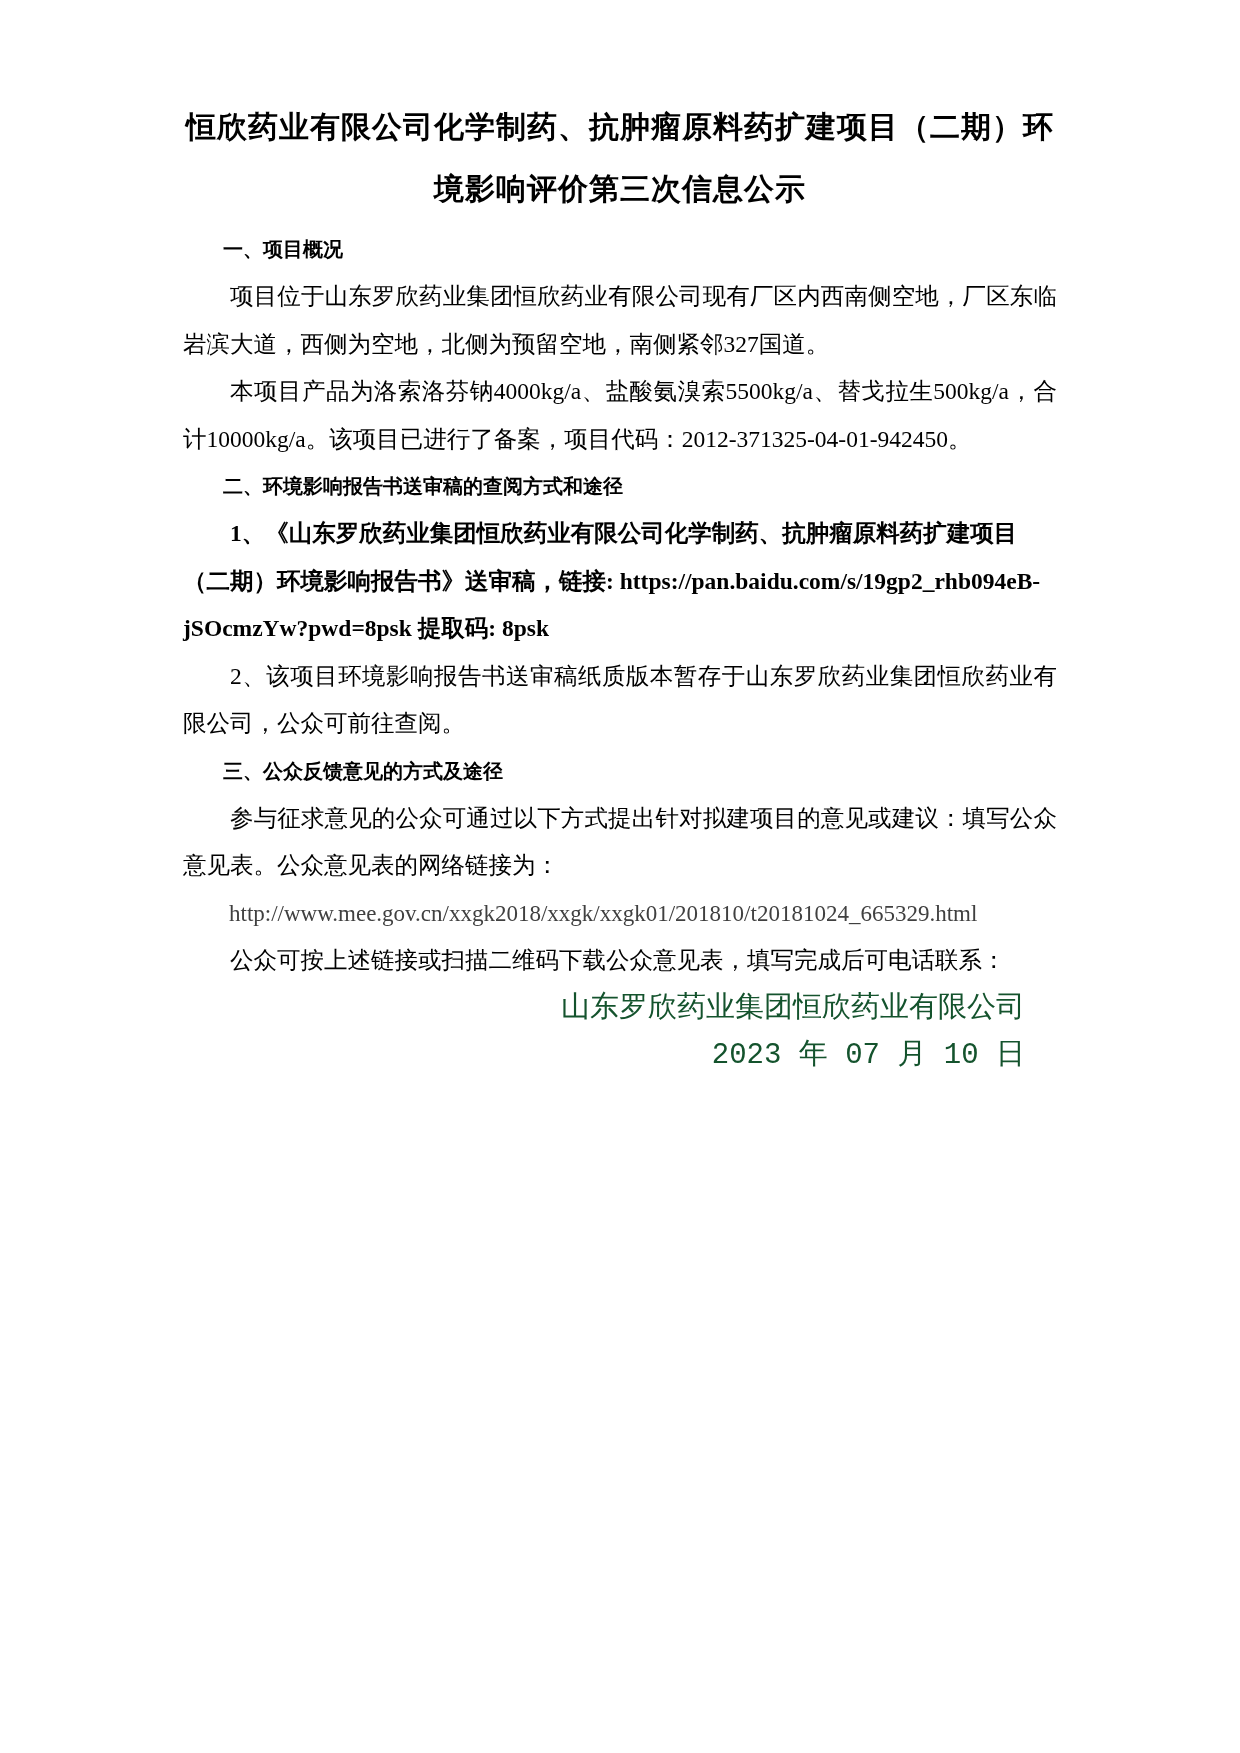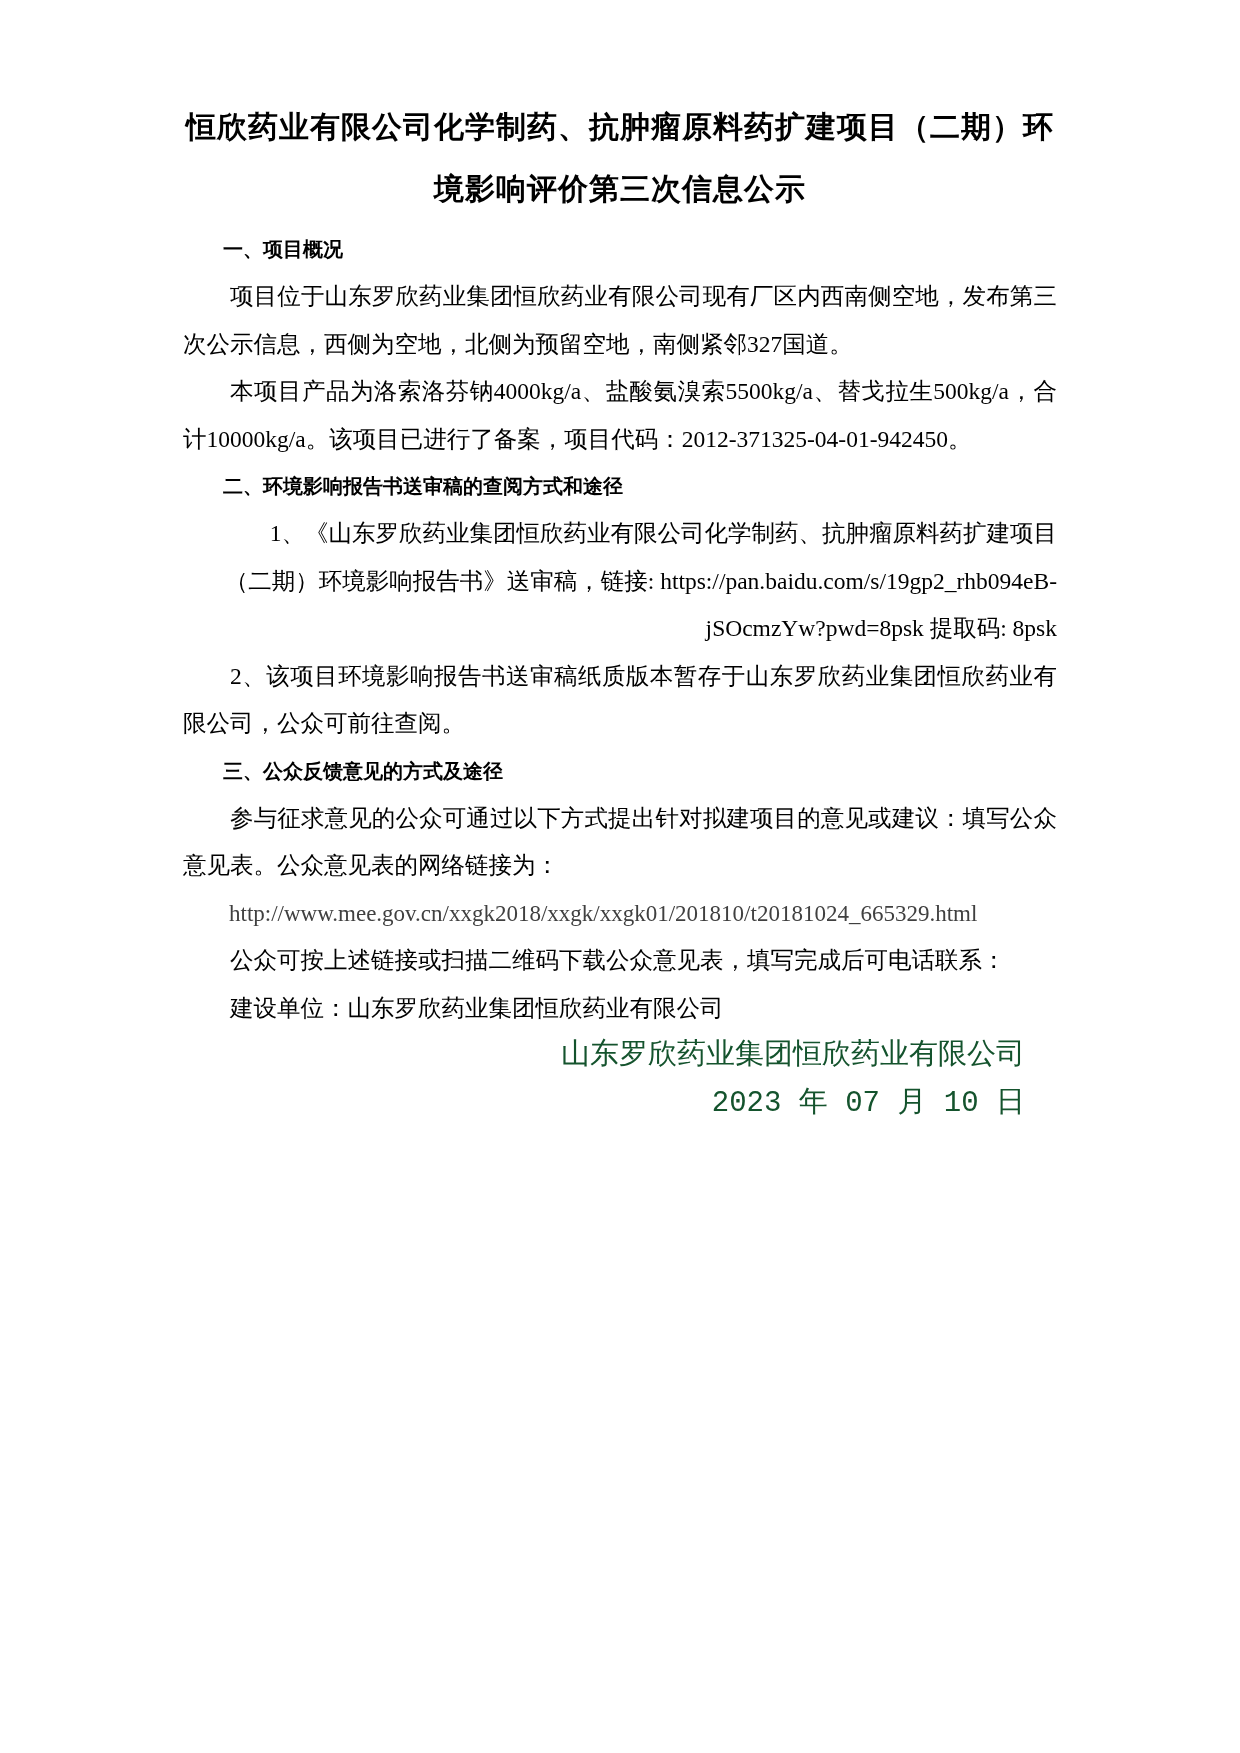--- a/index.html
+++ b/index.html
@@ -40,21 +40,22 @@
     font-family: "Liberation Serif", "DejaVu Serif", serif;
     font-size: 23.5px;
     line-height: 47.5px;
     text-indent: 2em;
     margin: 0;
     text-align: justify;
     color: #000000;
     word-wrap: break-word;
   }
   .para.no-justify {
-    text-align: right;
+    text-align: left;
+    font-weight: bold;
   }
   .link-line {
     font-family: "Liberation Serif", "DejaVu Serif", serif;
     font-size: 23px;
     line-height: 47.5px;
     text-indent: 2em;
     margin: 0;
     color: #404040;
     white-space: nowrap;
   }
@@ -70,39 +71,38 @@
 </style>
 </head>
 <body>
 
 <div class="page">
 
   <h1 class="doc-title">恒欣药业有限公司化学制药、抗肿瘤原料药扩建项目（二期）环境影响评价第三次信息公示</h1>
 
   <h2 class="heading">一、项目概况</h2>
 
-  <p class="para">项目位于山东罗欣药业集团恒欣药业有限公司现有厂区内西南侧空地，发布第三次公示信息，西侧为空地，北侧为预留空地，南侧紧邻327国道。</p>
+  <p class="para">项目位于山东罗欣药业集团恒欣药业有限公司现有厂区内西南侧空地，厂区东临岩滨大道，西侧为空地，北侧为预留空地，南侧紧邻327国道。</p>
 
   <p class="para">本项目产品为洛索洛芬钠4000kg/a、盐酸氨溴索5500kg/a、替戈拉生500kg/a，合计10000kg/a。该项目已进行了备案，项目代码：2012-371325-04-01-942450。</p>
 
 
   <h2 class="heading">二、环境影响报告书送审稿的查阅方式和途径</h2>
 
   <p class="para no-justify">1、《山东罗欣药业集团恒欣药业有限公司化学制药、抗肿瘤原料药扩建项目（二期）环境影响报告书》送审稿，链接: https://pan.baidu.com/s/19gp2_rhb094eB-jSOcmzYw?pwd=8psk 提取码: 8psk</p>
 
   <p class="para">2、该项目环境影响报告书送审稿纸质版本暂存于山东罗欣药业集团恒欣药业有限公司，公众可前往查阅。</p>
 
   <h2 class="heading">三、公众反馈意见的方式及途径</h2>
 
   <p class="para">参与征求意见的公众可通过以下方式提出针对拟建项目的意见或建议：填写公众意见表。公众意见表的网络链接为：</p>
 
   <p class="link-line">http://www.mee.gov.cn/xxgk2018/xxgk/xxgk01/201810/t20181024_665329.html</p>
 
   <p class="para">公众可按上述链接或扫描二维码下载公众意见表，填写完成后可电话联系：</p>
 
-  <p class="para">建设单位：山东罗欣药业集团恒欣药业有限公司</p>
 
 
   <p class="sign-line">山东罗欣药业集团恒欣药业有限公司</p>
 
   <p class="sign-line">2023 年 07 月 10 日</p>
 
 </div>
 
 </body></html>

